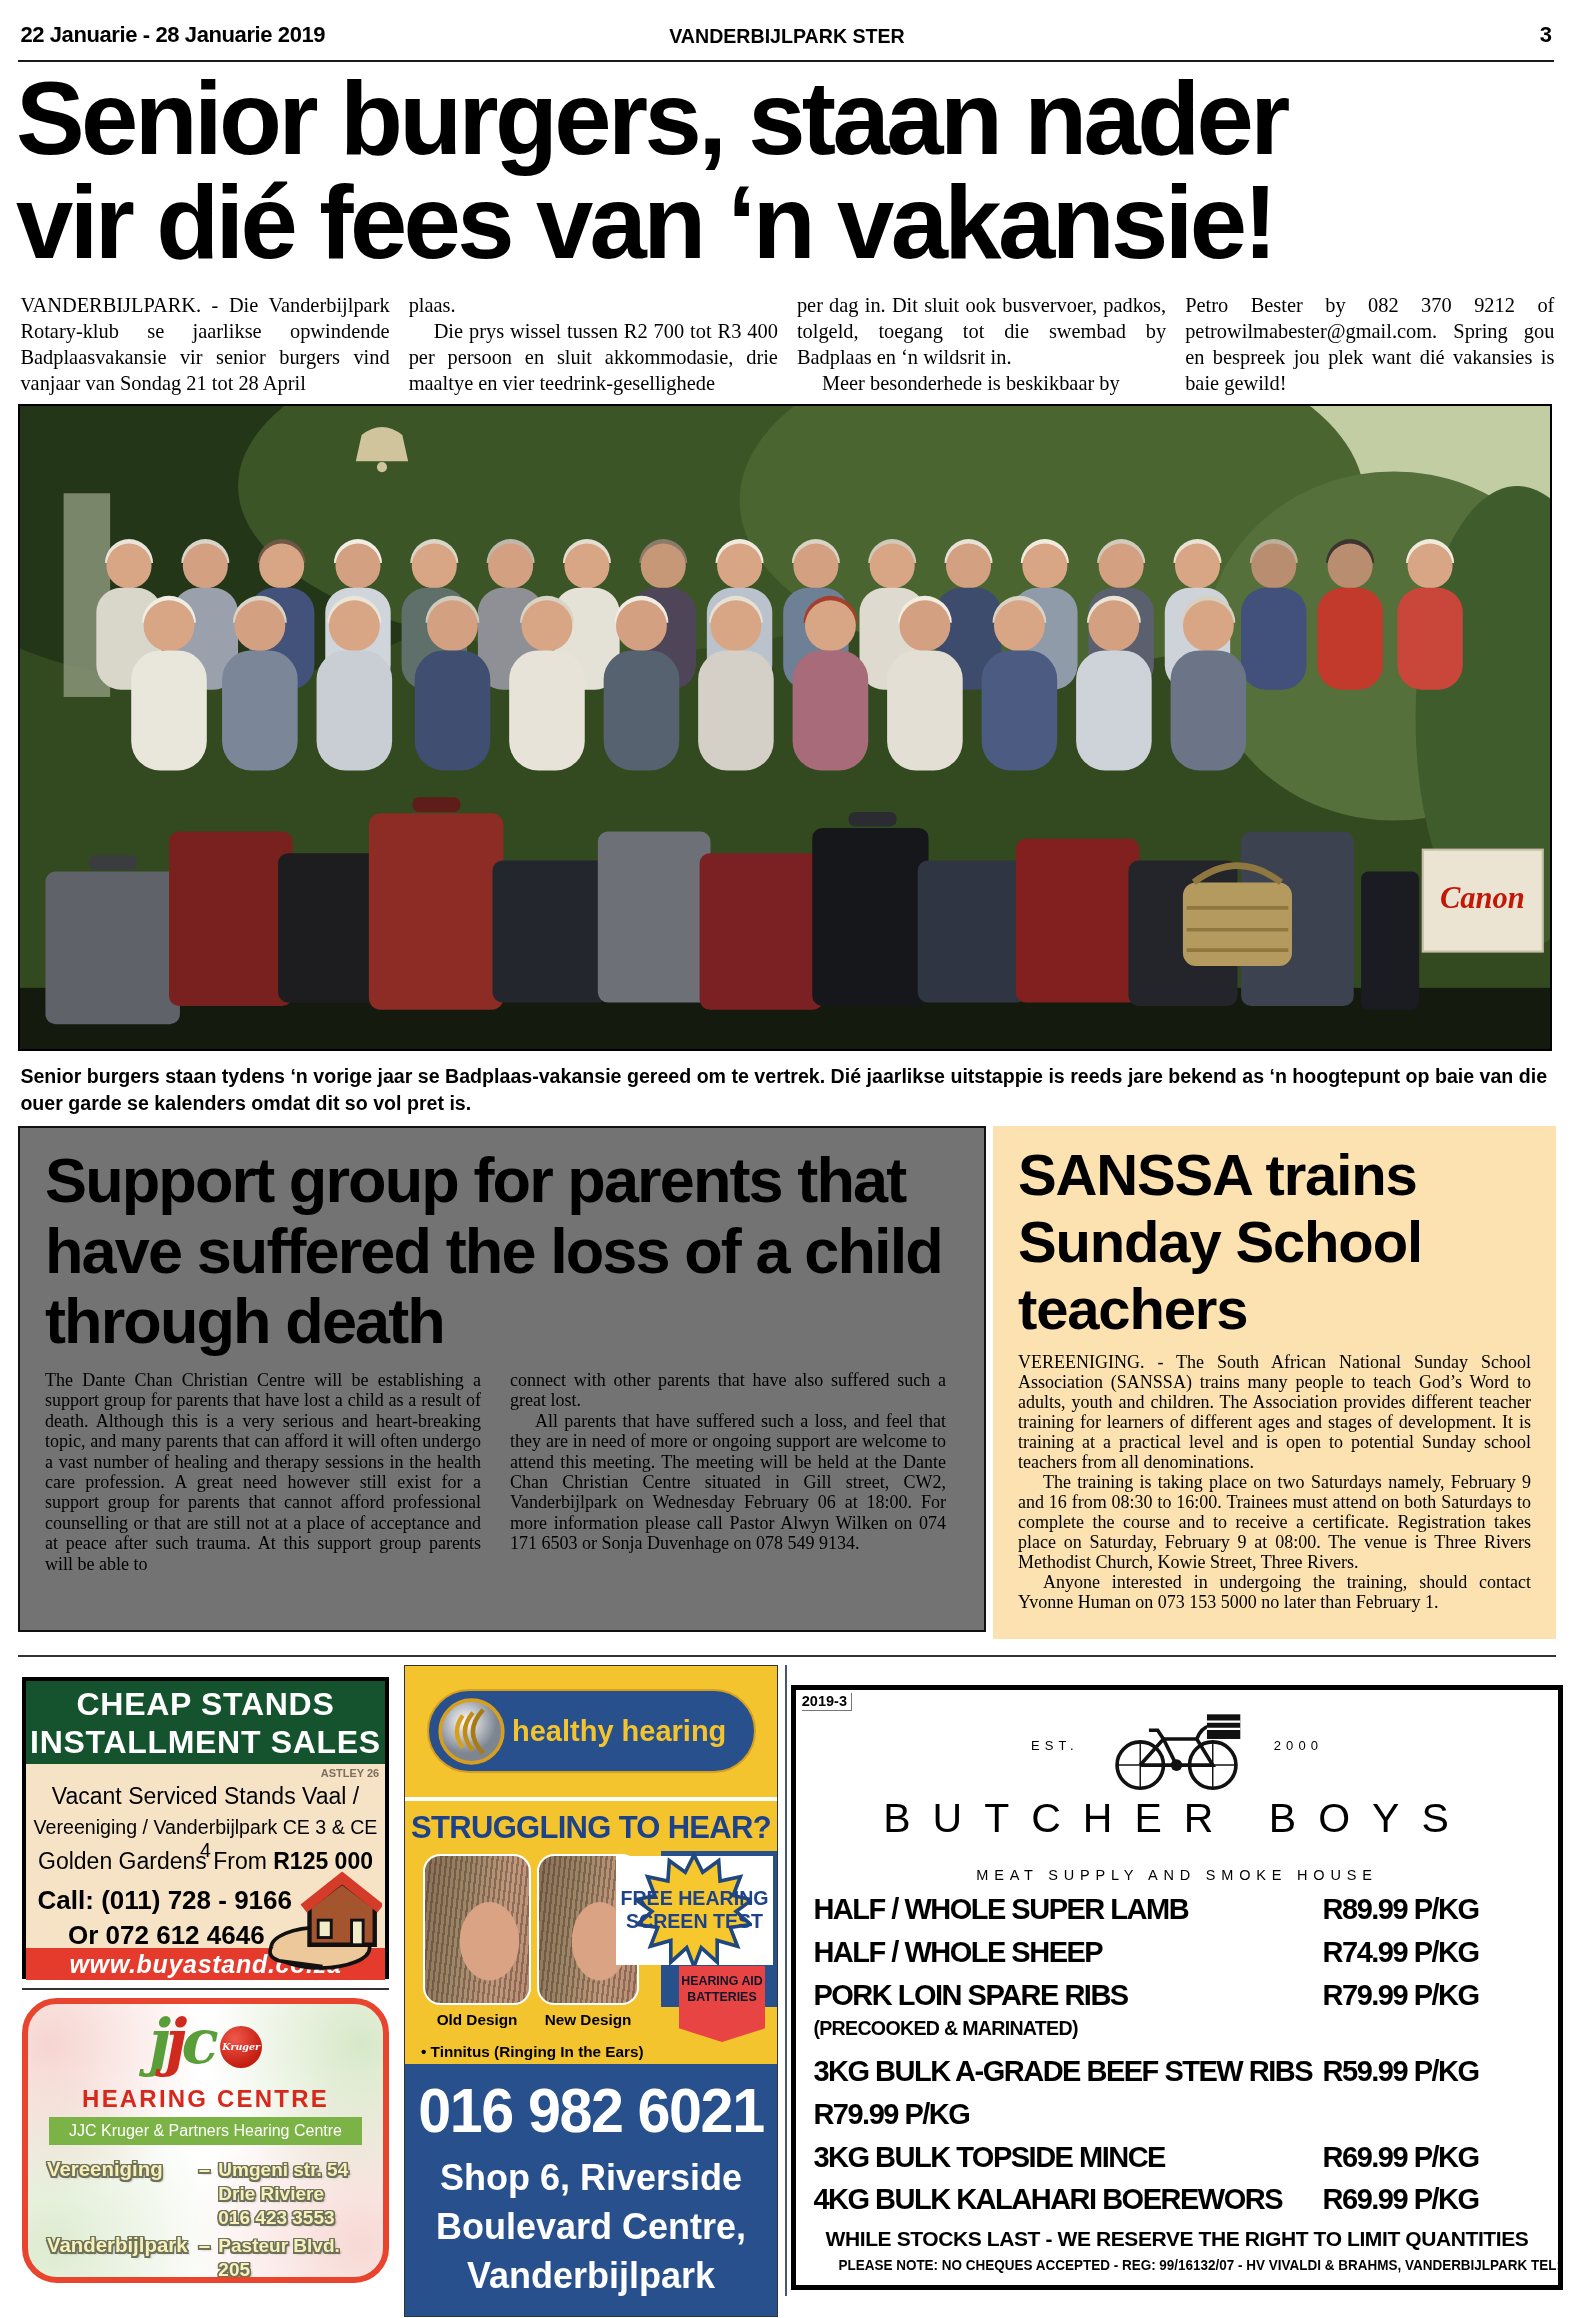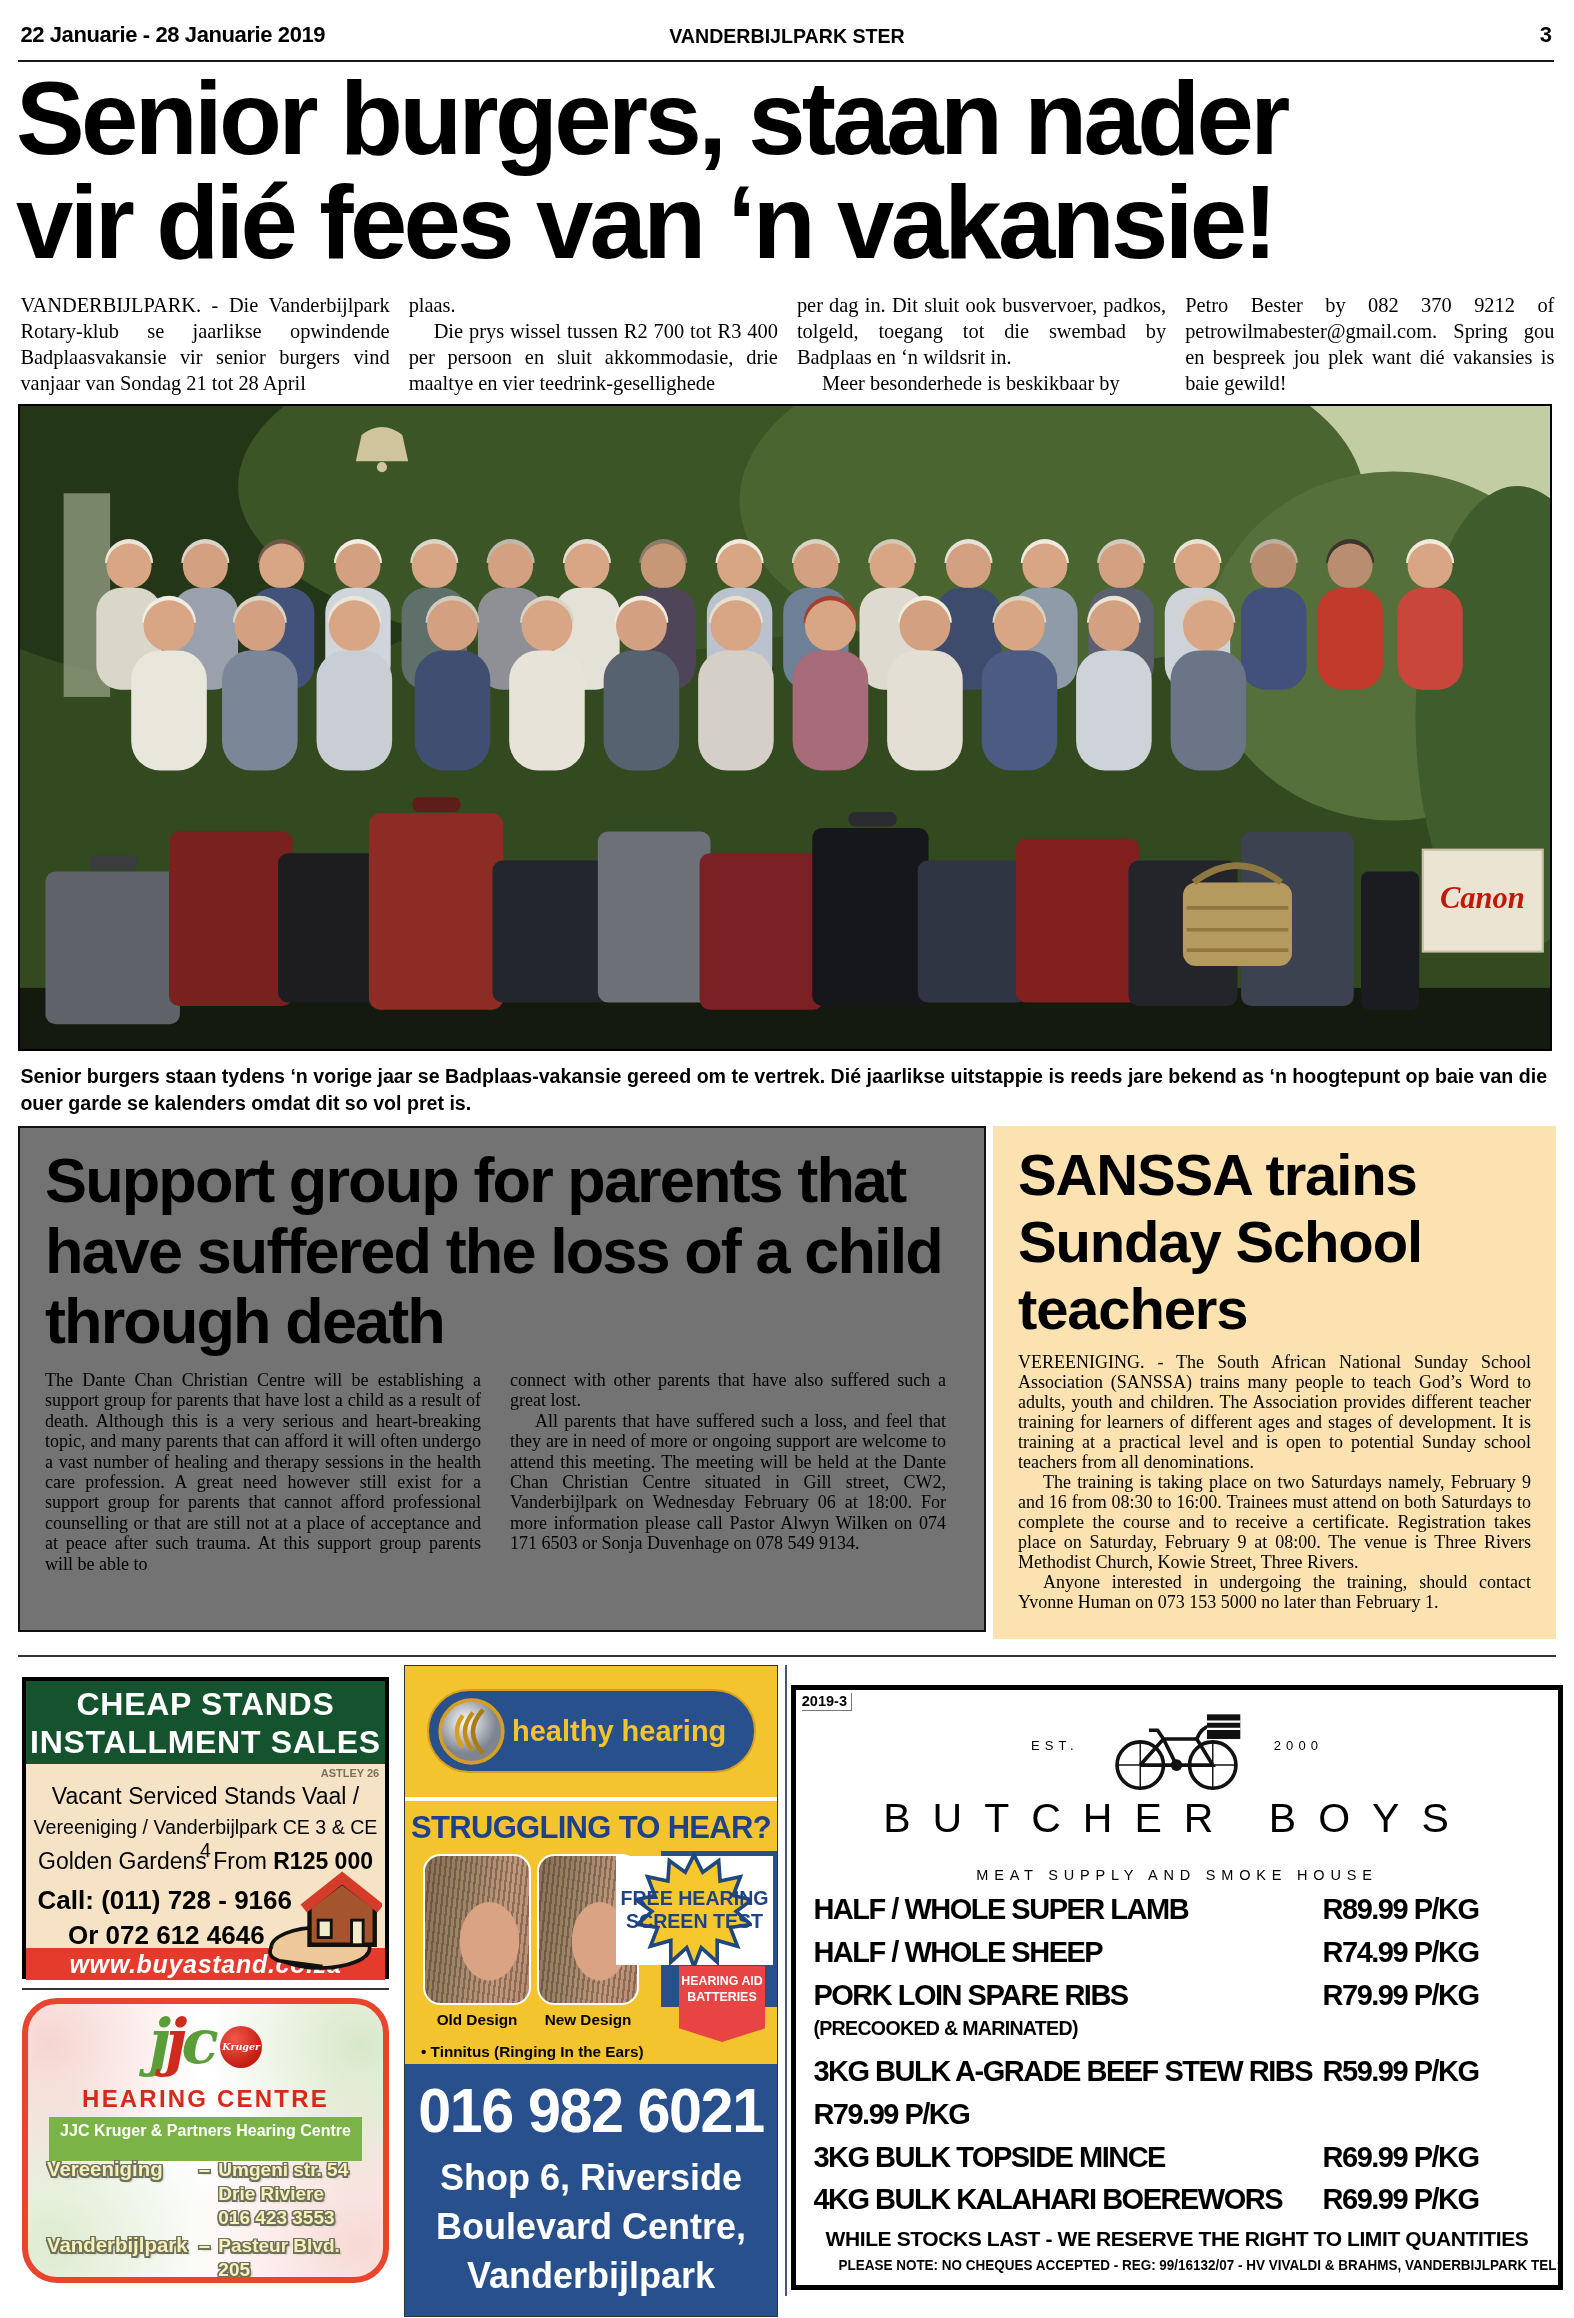--- a/index.html
+++ b/index.html
@@ -73,22 +73,22 @@
        position:absolute;overflow:hidden;}
   .jjc-logo{position:absolute;top:1.5px;left:0;right:0;text-align:center;
             font-family:"DejaVu Serif",serif;font-style:italic;font-weight:bold;font-size:61px;letter-spacing:-5.8px;}
   .jjc-l1,.jjc-l3{color:#5a9e3a;}
   .jjc-l2{color:#cf2a1d;}
   .jjc-ball{display:inline-block;vertical-align:13px;margin-left:7.3px;width:42px;height:42px;border-radius:50%;
             background:radial-gradient(circle at 35% 30%, #f0584a, #c41e12 70%);
             color:#fff;font-size:9.5px;letter-spacing:0;text-align:center;line-height:42px;font-style:italic;}
   .jjc-name{position:absolute;top:81px;left:0;right:0;text-align:center;color:#d7281c;
             font-weight:bold;font-size:24px;letter-spacing:2.2px;}
-  .jjc-bar{position:absolute;top:113px;left:6%;width:88%;height:44px;background:#7cb347;color:#fff;
-           text-align:center;font-weight:bold;font-size:16px;line-height:28px;}
+  .jjc-bar{position:absolute;top:113px;left:6%;width:88%;height:28px;background:#7cb347;color:#fff;
+           text-align:center;font-weight:normal;font-size:16px;line-height:28px;}
   .jjc-row{position:absolute;left:19px;right:14.5px;display:flex;}
   .jjc-r1{top:154px;} .jjc-r2{top:230px;}
   .jjc-city{width:149px;font-size:20.4px;font-weight:bold;}
   .jjc-dash{width:29px;text-align:center;font-size:20.4px;font-weight:bold;}
   .jjc-addr{width:156px;font-size:19px;font-weight:bold;line-height:24px;}
   .jjc-out{color:#f8f1bb;text-shadow:1.5px 0 0 #6f725a,-1.5px 0 0 #6f725a,0 1.5px 0 #6f725a,0 -1.5px 0 #6f725a,
            1.5px 1.5px 0 #6f725a,-1.5px -1.5px 0 #6f725a,1.5px -1.5px 0 #6f725a,-1.5px 1.5px 0 #6f725a,2.2px 2.2px 2.2px rgba(0,0,0,.35);}
 
   
   .hh{left:404px;top:1665px;width:374px;height:652px;border:1.5px solid #333;box-sizing:border-box;background:#f4c42f;overflow:hidden;}
@@ -106,21 +106,21 @@
   .ear-old{left:18px;width:108px;}
   .ear-new{left:132px;width:102px;}
   .ear-label{position:absolute;top:345px;font-weight:bold;font-size:15.3px;text-align:center;}
   .lab-old{left:18px;width:108px;} .lab-new{left:132px;width:102px;}
   .hh-free{position:absolute;left:211px;top:190px;width:157px;height:109px;background:#fff;}
   .hh-free svg{position:absolute;left:20.4px;top:-3.6px;}
   .hh-free-t{position:absolute;left:0;top:30.5px;width:100%;text-align:center;color:#1d4289;
              font-weight:bold;font-size:19.6px;line-height:23px;}
   .hh-ribbon{position:absolute;left:274px;top:300px;width:86px;height:76px;background:#e84444;
              clip-path:polygon(0 0,100% 0,100% 82%,50% 100%,0 82%);
-             color:#ffffff;font-weight:bold;font-size:12.4px;line-height:16px;text-align:center;padding-top:7.3px;box-sizing:border-box;}
+             color:#0f172a;font-weight:bold;font-size:12.4px;line-height:16px;text-align:center;padding-top:7.3px;box-sizing:border-box;}
   .hh-bullets{position:absolute;left:16px;top:375px;font-weight:bold;font-size:15.3px;line-height:22.5px;}
   .hh-blue{position:absolute;left:0;top:398px;width:100%;height:254px;background:#27508c;color:#fff;text-align:center;}
   .hh-phone{margin-top:10.2px;font-weight:bold;font-size:63px;letter-spacing:-1.5px;transform:scaleX(.94);transform-origin:center;}
   .hh-addr{font-weight:bold;font-size:36px;line-height:49px;margin-top:7.3px;}
 
   
   .butcher{left:791px;top:1685px;width:772px;height:605px;border:5.1px solid #000;box-sizing:border-box;background:#fff;
            padding:7.3px 17.4px;overflow:hidden;}
   .bb-code{position:absolute;top:2.9px;left:5.8px;font-size:14.5px;font-weight:bold;border-right:1.5px solid #777;border-bottom:1.5px solid #777;padding:0 4.4px 1.5px 0;}
   .bb-logo-row{display:flex;justify-content:center;align-items:center;gap:25px;height:96px;}

